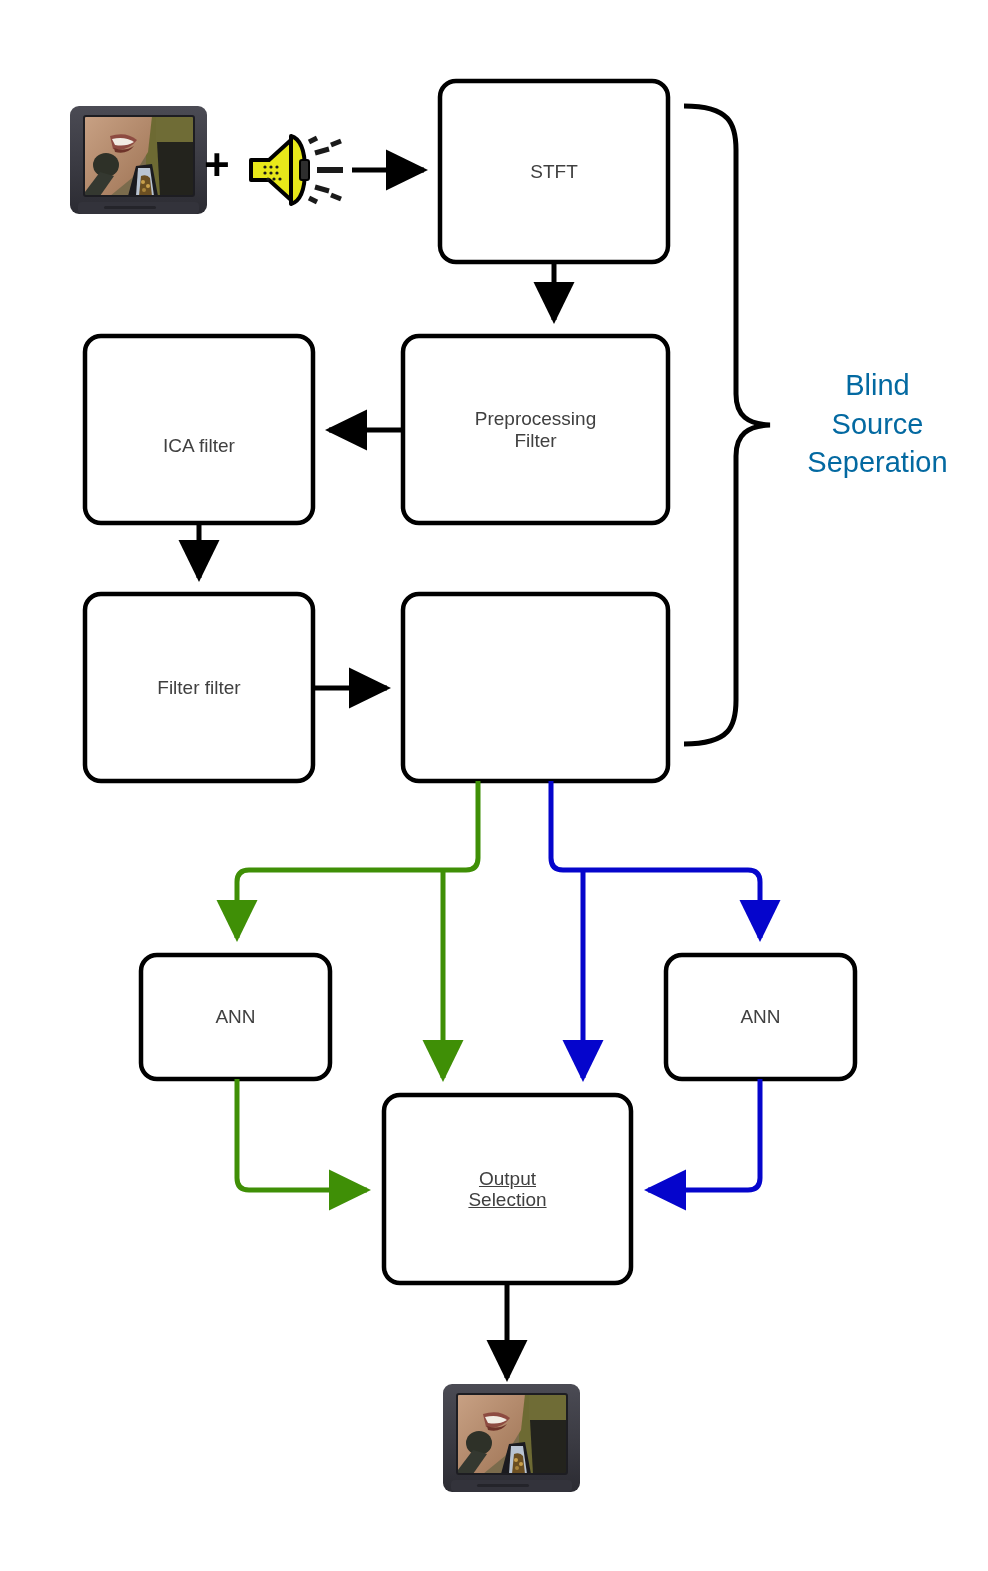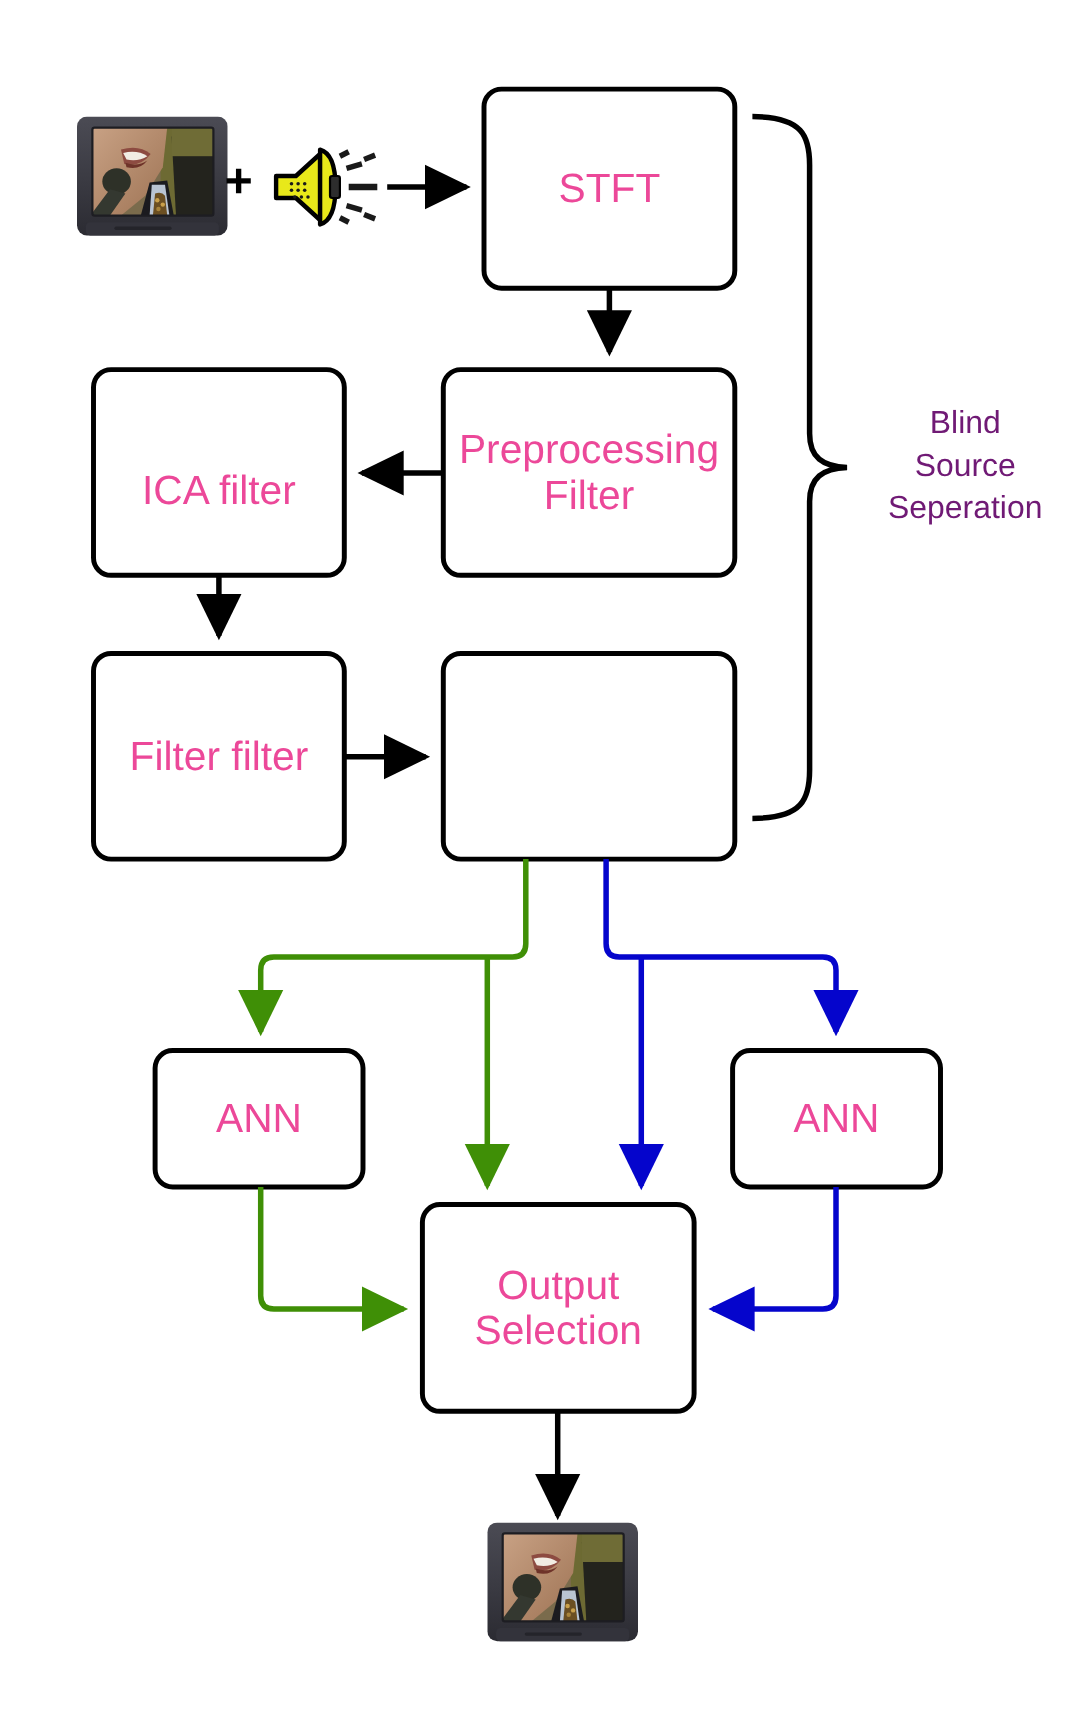--- a/index.html
+++ b/index.html
@@ -23,30 +23,30 @@
     top: 0;
     width: 988px;
     height: 1571px;
   }
   .node-label {
     position: absolute;
     display: flex;
     align-items: center;
     justify-content: center;
     text-align: center;
-    color: #ec4899;
-    font-size: 37px;
+    color: #404040;
+    font-size: 19px;
     line-height: 1.12;
     pointer-events: none;
     white-space: pre-line;
   }
   .brace-label {
     position: absolute;
     text-align: center;
-    color: #701a75;
+    color: #0369a1;
     font-size: 29px;
     line-height: 1.33;
     white-space: pre-line;
   }
   .plus-sign {
     position: absolute;
     color: #000000;
     font-size: 44px;
     font-weight: 600;
     line-height: 1;
@@ -236,20 +236,20 @@
     </g>
   </svg>
 
   <div class="node-label" style="left:440px; top:81px; width:228px; height:181px;">STFT</div>
   <div class="node-label" style="left:403px; top:336px; width:265px; height:187px;">Preprocessing
 Filter</div>
   <div class="node-label" style="left:85px; top:352px; width:228px; height:187px;">ICA filter</div>
   <div class="node-label" style="left:85px; top:594px; width:228px; height:187px;">Filter filter</div>
   <div class="node-label" style="left:141px; top:955px; width:189px; height:124px;">ANN</div>
   <div class="node-label" style="left:666px; top:955px; width:189px; height:124px;">ANN</div>
-  <div class="node-label" style="left:384px; top:1095px; width:247px; height:188px;">Output
+  <div class="node-label" style="left:384px; top:1095px; width:247px; height:188px;text-decoration:underline;">Output
 Selection</div>
 
   <div class="brace-label" style="left:770px; top:366px; width:215px;">Blind
 Source
 Seperation</div>
 
 </div>
 
 </body></html>

